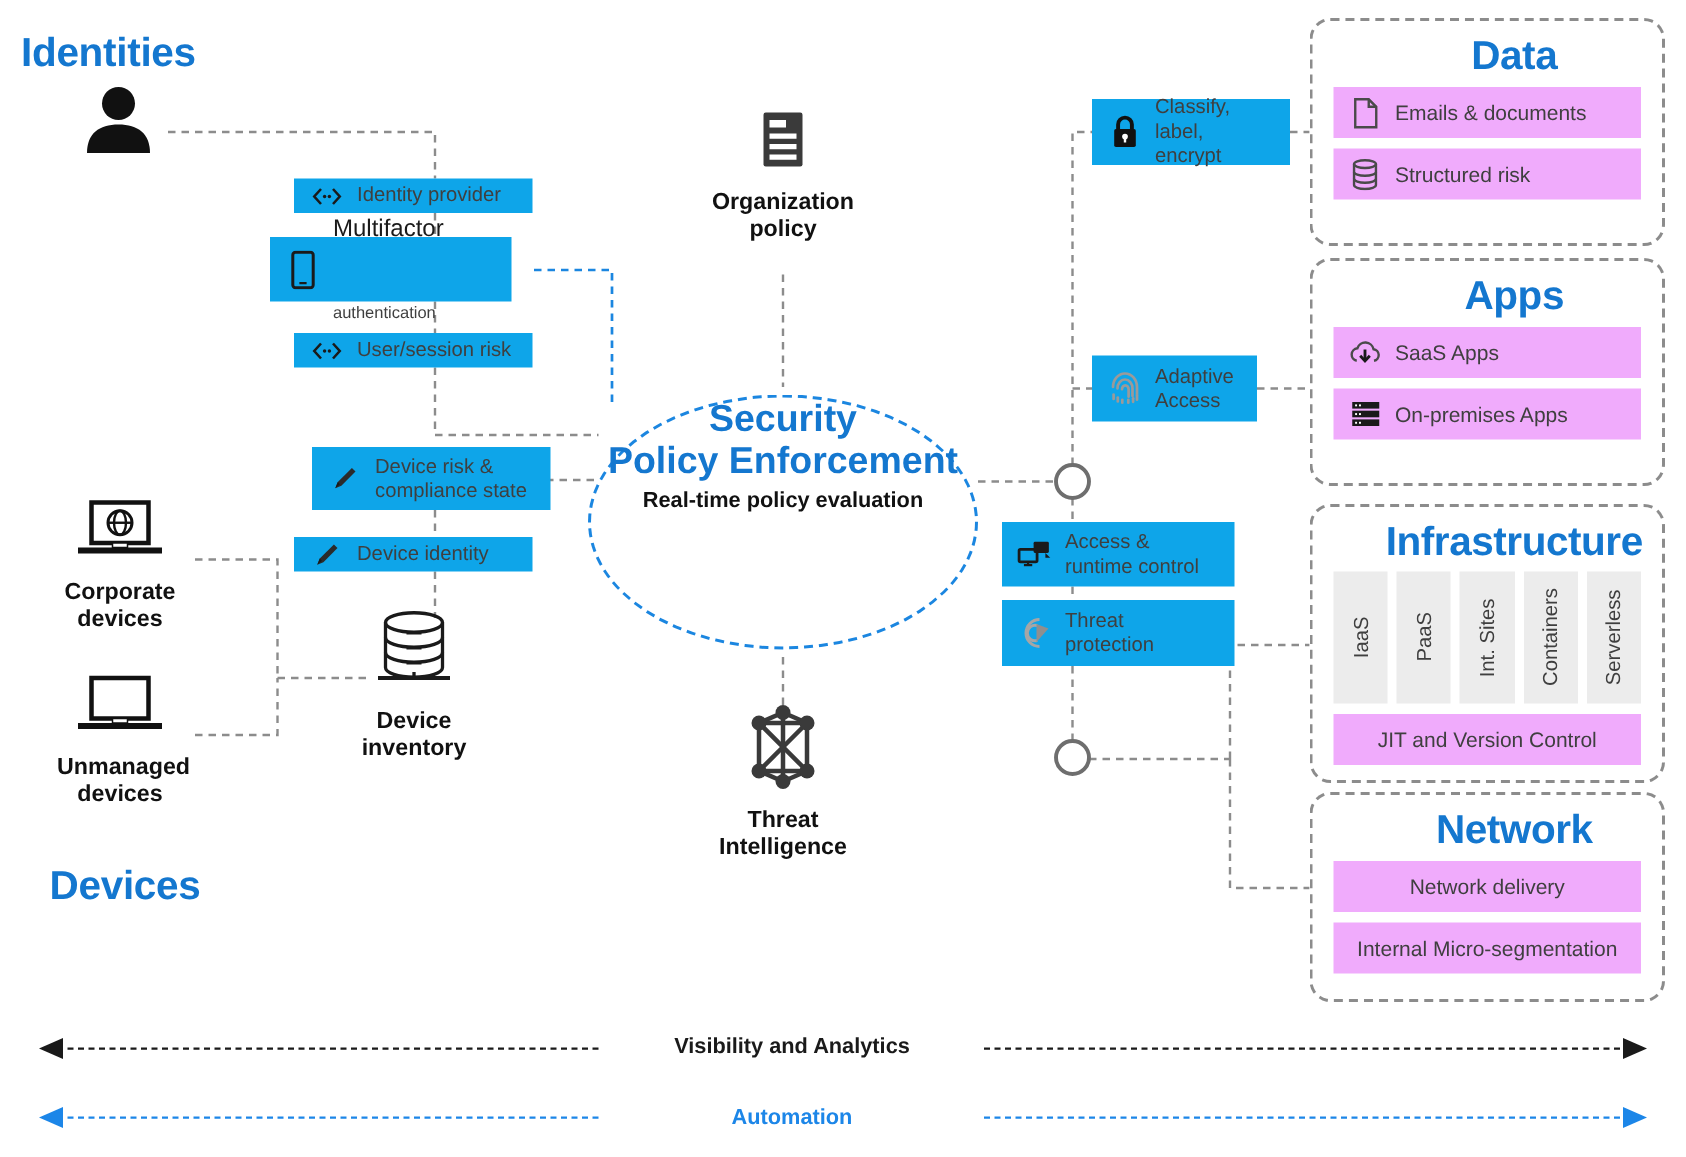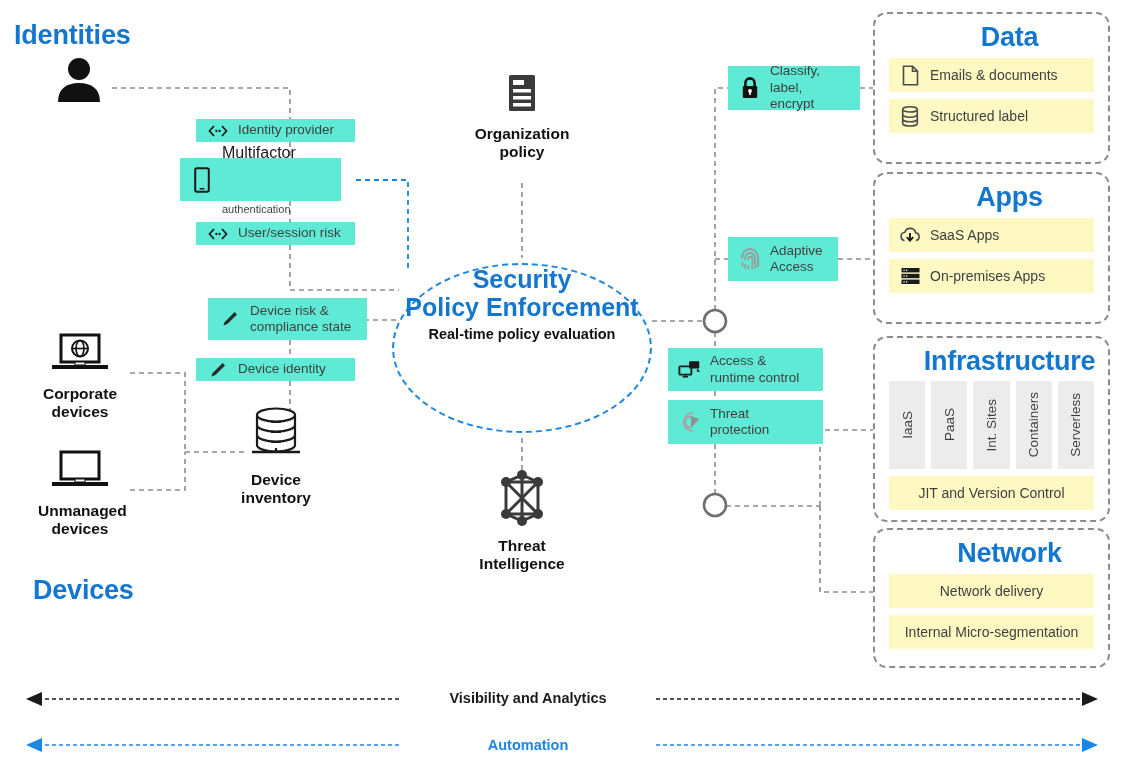--- a/index.html
+++ b/index.html
@@ -12,21 +12,21 @@
   #wires{position:absolute;left:0;top:0;width:1124px;height:771px;pointer-events:none;}
 
   
   .section-title{
     position:absolute;color:#1477cf;font-weight:bold;font-size:27px;
     letter-spacing:-0.2px;white-space:nowrap;
   }
 
   
   .chip{
-    position:absolute;background:#5eead4;display:flex;align-items:center;
+    position:absolute;background:#0ea5e9;display:flex;align-items:center;
     box-sizing:border-box;padding:0 10px;
   }
   .chip .ic{flex:0 0 auto;display:flex;align-items:center;justify-content:center;
             width:24px;height:24px;margin-right:8px;}
   .chip .tx{font-size:13.5px;color:#3f3f3f;line-height:1.22;white-space:pre-line;}
   .chip.big .tx{font-size:16px;color:#1a1a1a;}
   .chip.big .tx .sub{font-size:11px;color:#3f3f3f;display:block;margin-top:41px;}
 
   
   .endpoint{position:absolute;text-align:center;}
@@ -49,21 +49,21 @@
   
   .panel{
     position:absolute;border:2px dashed #8c8c8c;border-radius:14px;
     box-sizing:border-box;background:#fff;
   }
   .panel .ptitle{
     text-align:center;color:#1477cf;font-weight:bold;font-size:27px;
     line-height:1;margin-top:10px;letter-spacing:-0.3px;padding-left:36px;
   }
   .panel .prow{
-    background:#fef9c3;margin:7px 14px 0 14px;height:34px;display:flex;
+    background:#f0abfc;margin:7px 14px 0 14px;height:34px;display:flex;
     align-items:center;padding:13px 10px;box-sizing:border-box;
   }
   .panel .prow .ic{width:22px;height:22px;margin-right:9px;display:flex;
                    align-items:center;justify-content:center;flex:0 0 auto;}
   .panel .prow .tx{font-size:14px;color:#3f3f3f;white-space:nowrap;}
   .panel .prow.center{justify-content:center;}
   .panel .prow.center .tx{font-size:14px;}
 
   
   .vcols{display:flex;gap:6px;margin:6px 14px 0 14px;}
@@ -383,21 +383,21 @@
       <span class="ic">
         <svg width="18" height="21" viewBox="0 0 18 21">
           <g fill="none" stroke="#4a4a4a" stroke-width="1.6">
             <ellipse cx="9" cy="3.4" rx="7.3" ry="2.6"></ellipse>
             <path d="M1.7 3.4 v14 a7.3 2.6 0 0 0 14.6 0 v-14"></path>
             <path d="M1.7 8.6 a7.3 2.6 0 0 0 14.6 0"></path>
             <path d="M1.7 13.2 a7.3 2.6 0 0 0 14.6 0"></path>
           </g>
         </svg>
       </span>
-      <span class="tx">Structured label</span>
+      <span class="tx">Structured risk</span>
     </div>
   </div>
 
   <div class="panel" style="left:873px;top:172px;width:237px;height:152px;">
     <div class="ptitle">Apps</div>
     <div class="prow">
       <span class="ic">
         <svg width="22" height="19" viewBox="0 0 22 19">
           <path d="M5.5 14.5 a4.2 4.2 0 0 1 0.4 -8.3 a5.6 5.6 0 0 1 10.8 0.6 a3.9 3.9 0 0 1 0.3 7.7" fill="none" stroke="#4a4a4a" stroke-width="1.6"></path>
           <path d="M11 7 v7" stroke="#1a1a1a" stroke-width="1.9"></path>

